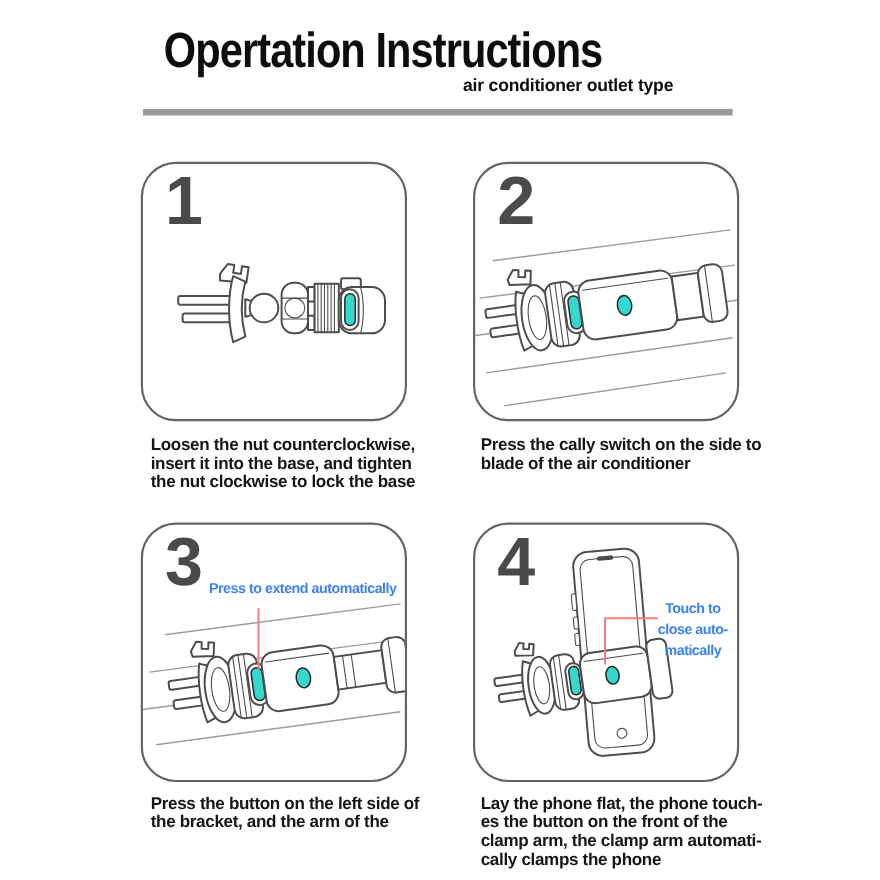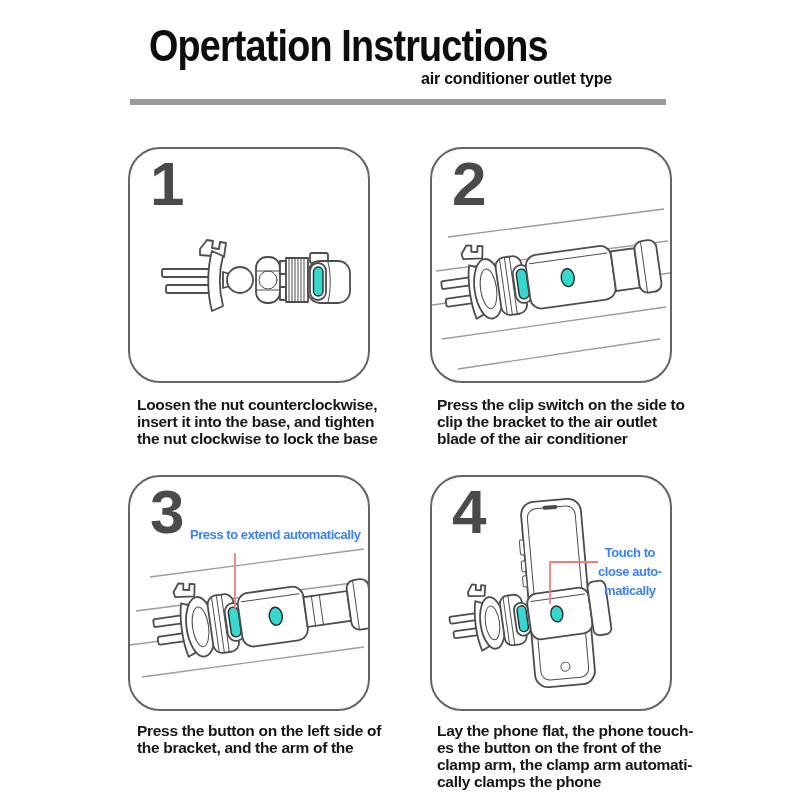--- a/index.html
+++ b/index.html
@@ -129,22 +129,21 @@
       <ellipse class="teal-fill" cx="24" cy="0" rx="6.5" ry="9"></ellipse>
 
       <rect class="fw" x="70" y="-20" width="24" height="40"></rect>
       <rect class="fw" x="94" y="-26" width="22" height="52" rx="8"></rect>
       <path class="ln tn" d="M101 -26 v52"></path>
     </g>
   </svg>
   <span class="num">2</span>
 </div>
 <div class="caption" id="caption-2">
-  <span class="cap-line">Press the clip switch on the side to</span>
-  <span class="cap-line">clip the bracket to the air outlet</span>
+  <span class="cap-line">Press the cally switch on the side to</span>
   <span class="cap-line">blade of the air conditioner</span>
 </div>
 
 <div class="panel" id="panel-3">
   <svg class="illus" viewBox="0 0 238 232">
 
     <path class="slat" d="M20 100 L234 72"></path>
     <path class="slat" d="M6 134 L238 104"></path>
     <path class="slat" d="M0 168 L238 136"></path>
     <path class="slat" d="M12 200 L234 170"></path>

